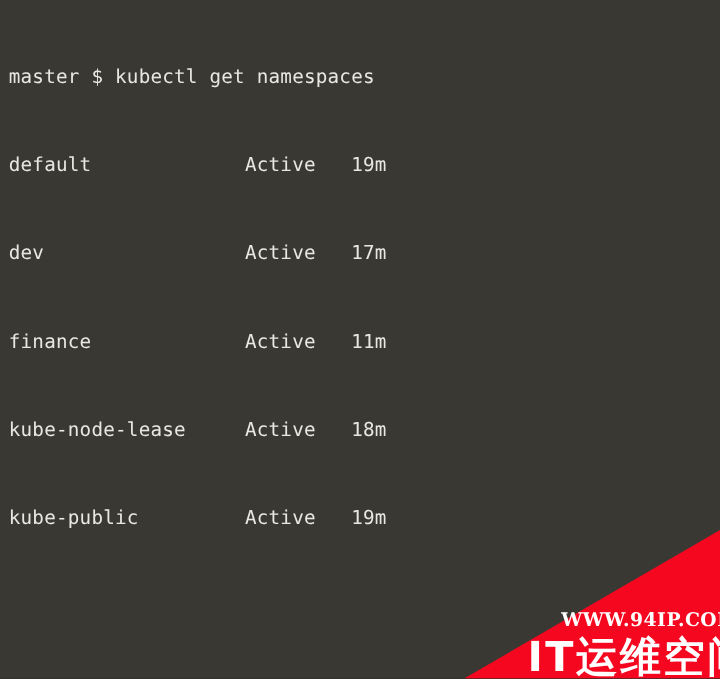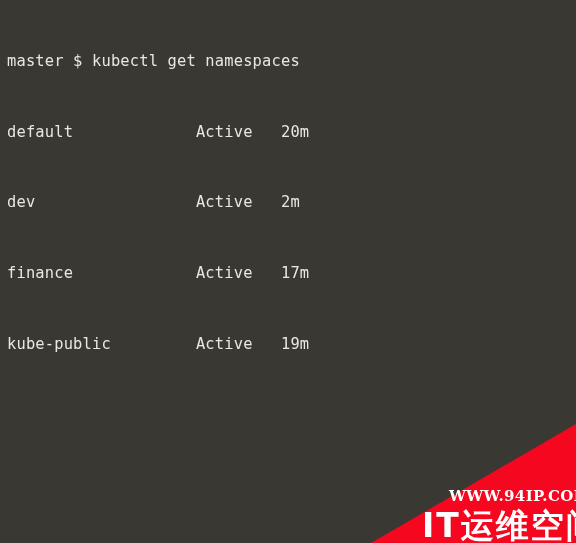--- a/index.html
+++ b/index.html
@@ -72,23 +72,24 @@
     z-index: 4;
   }
 </style>
 </head>
 <body>
 
 <div id="screen">
 
   <div id="terminal">
     <div class="line">master $ kubectl get namespaces</div>
-    <div class="line">default             Active   20m</div>
-    <div class="line">dev                 Active   2m</div>
-    <div class="line">finance             Active   17m</div>
+    <div class="line">default             Active   19m</div>
+    <div class="line">dev                 Active   17m</div>
+    <div class="line">finance             Active   11m</div>
+    <div class="line">kube-node-lease     Active   18m</div>
     <div class="line">kube-public         Active   19m</div>
     
     
     
     
     
     
     
     
     

